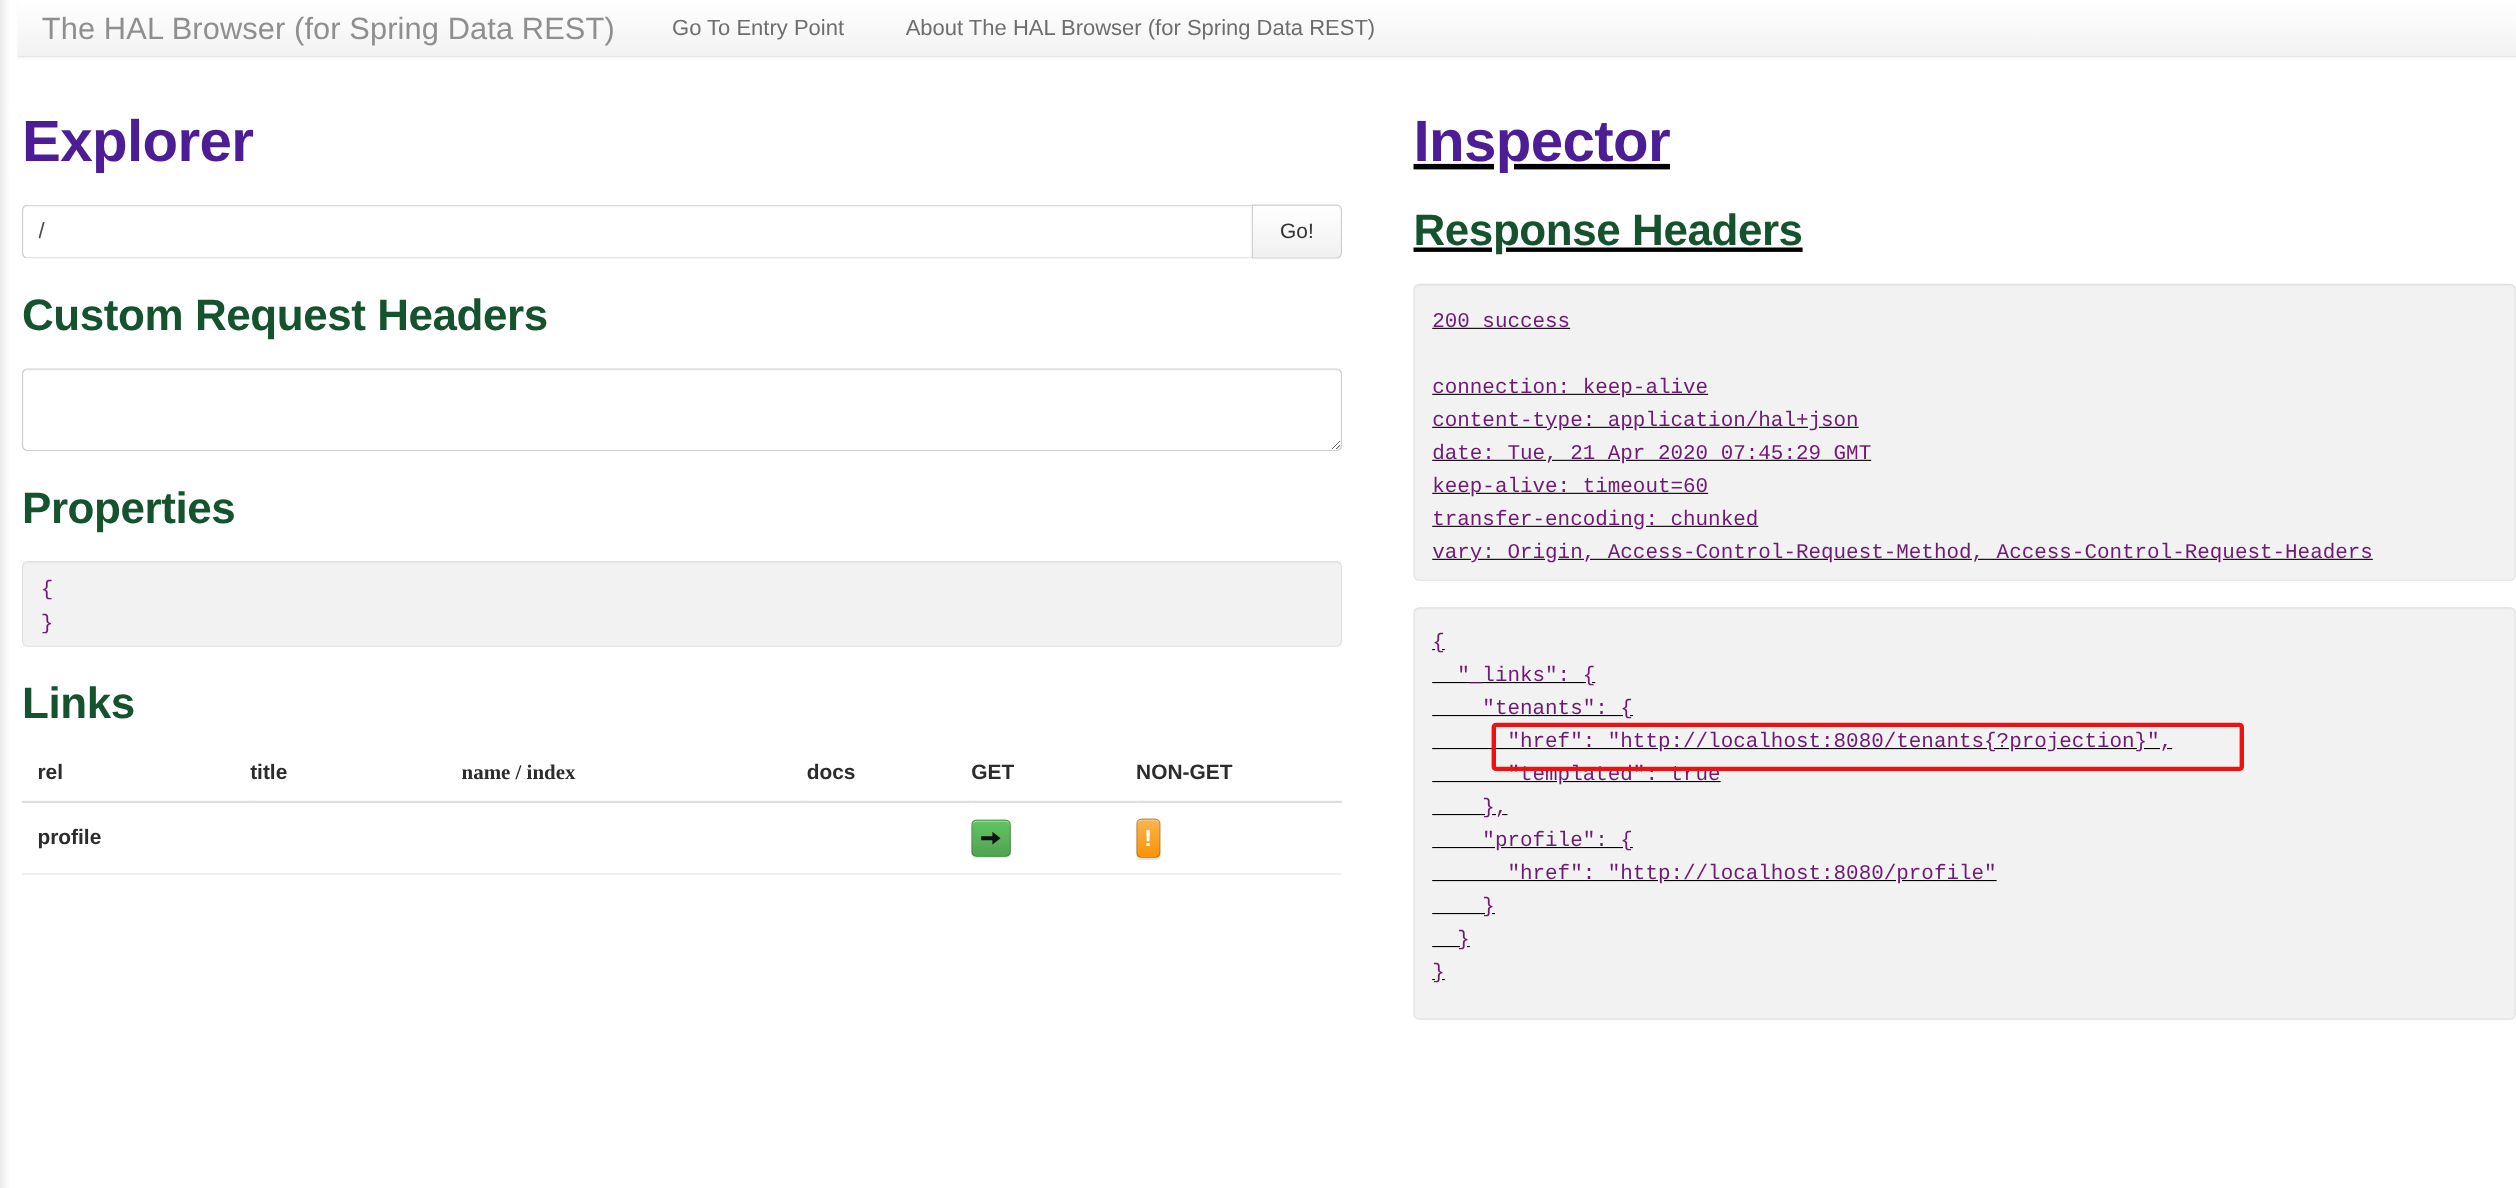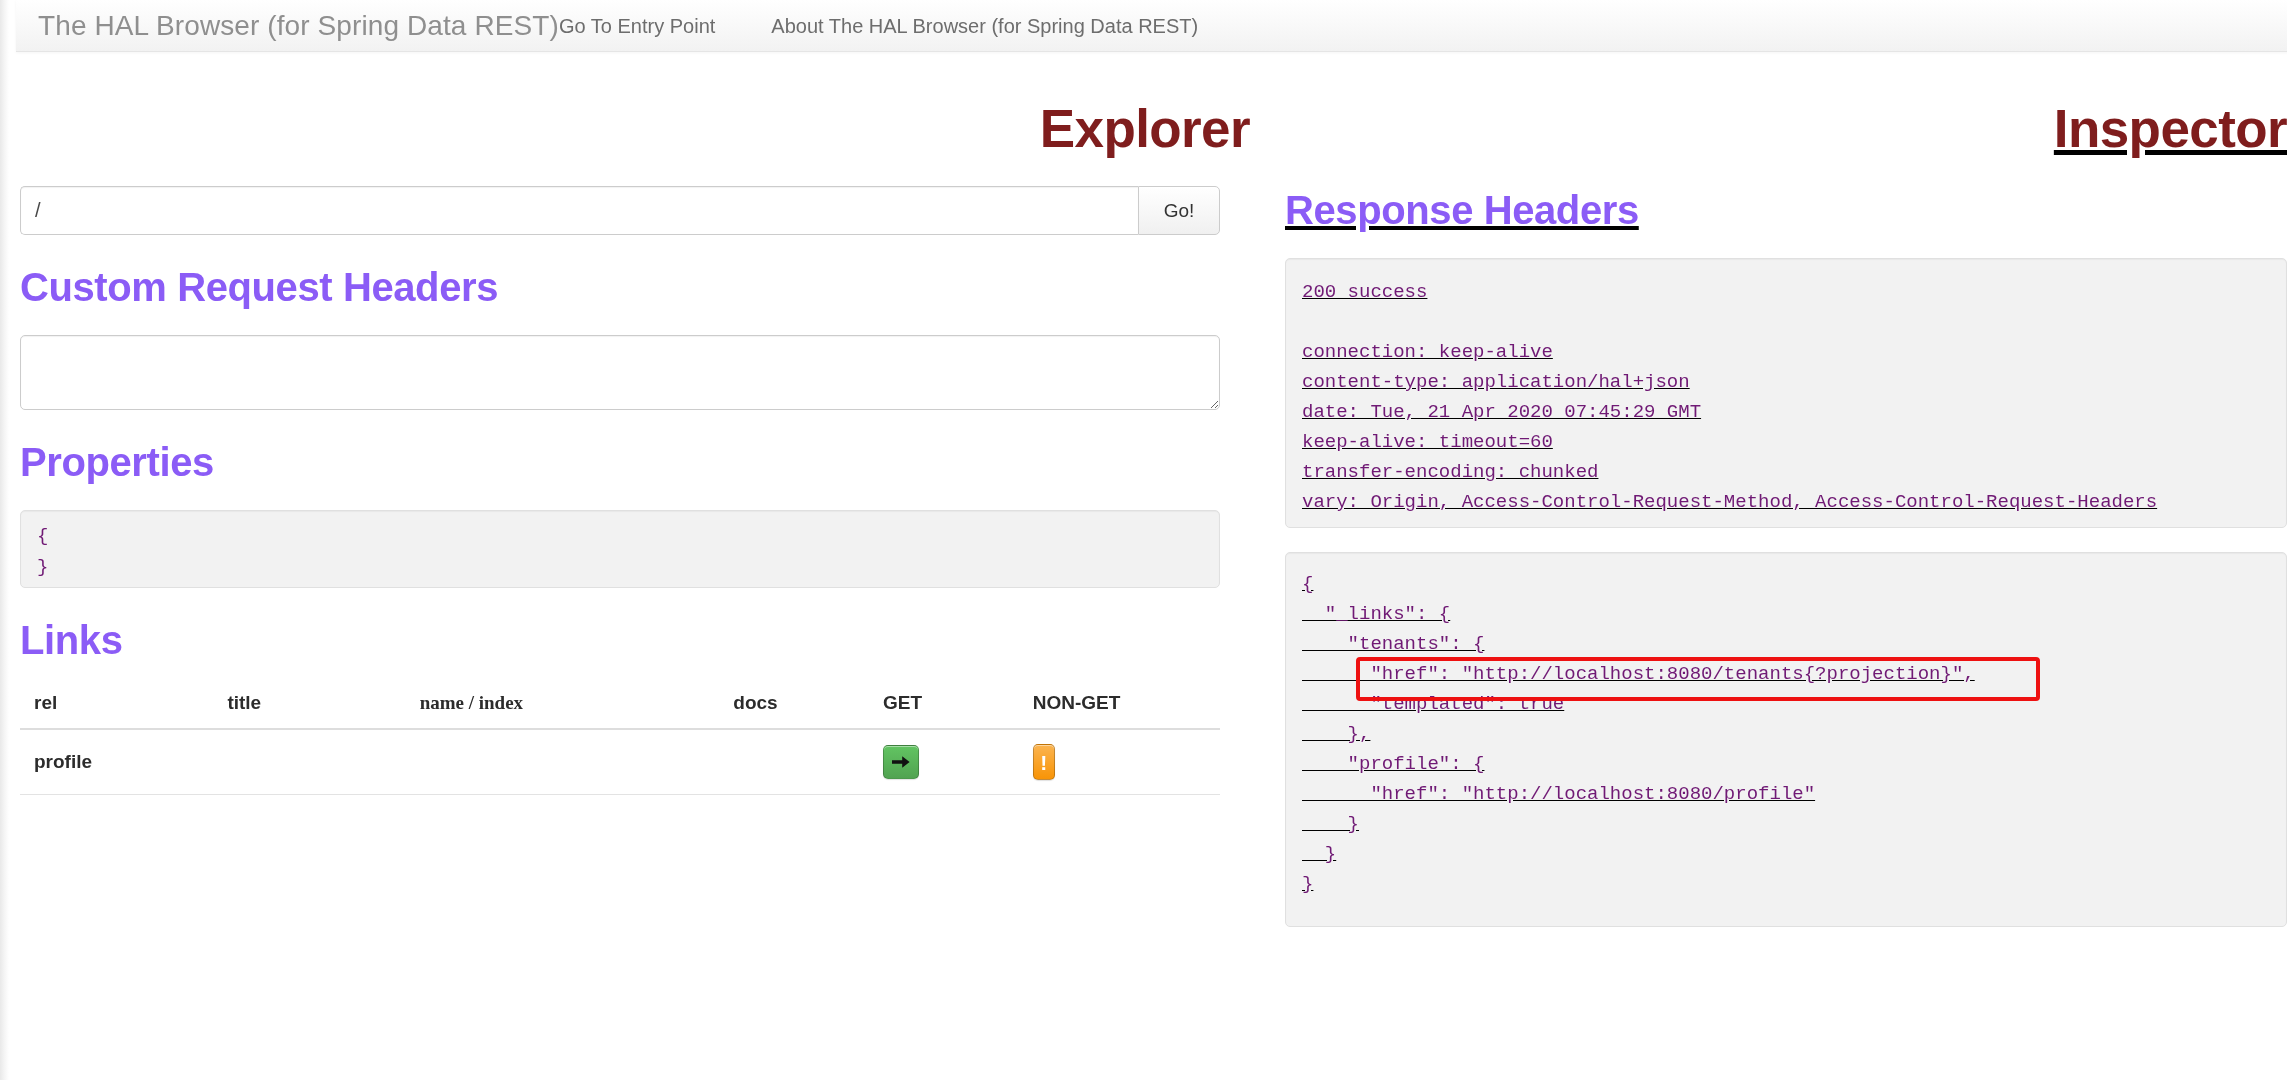--- a/index.html
+++ b/index.html
@@ -40,20 +40,21 @@
     margin-left: 22px;
     font-size: 28px;
     line-height: 30px;
     color: #8f8f8f;
     font-weight: 400;
     letter-spacing: .1px;
     white-space: nowrap;
     text-decoration: none;
   }
   .nav-link {
+    margin-left: 52px;
     font-size: 20px;
     line-height: 22px;
     color: #6d6d6d;
     font-weight: 400;
     white-space: nowrap;
     text-decoration: none;
   }
   .nav-link + .nav-link { margin-left: 56px; }
 
   
@@ -71,30 +72,29 @@
     left: 1285px;
     width: 1002px;
     height: 1028px;
     text-decoration: underline;
   }
 
   h1.section {
     font-size: 53px;
     line-height: 58px;
     font-weight: 700;
-    color: #7f1d1d;
+    color: #4c1d95;
     margin: 48px 0 0 0;
     letter-spacing: -0.6px;
-    text-align: right;
   }
   h2.section {
     font-size: 40px;
     line-height: 44px;
     font-weight: 700;
-    color: #8b5cf6;
+    color: #14532d;
     margin: 30px 0 0 0;
     letter-spacing: -0.4px;
   }
 
   
   #url-group {
     margin-top: 28px;
     display: flex;
     width: 1200px;
     height: 49px;

